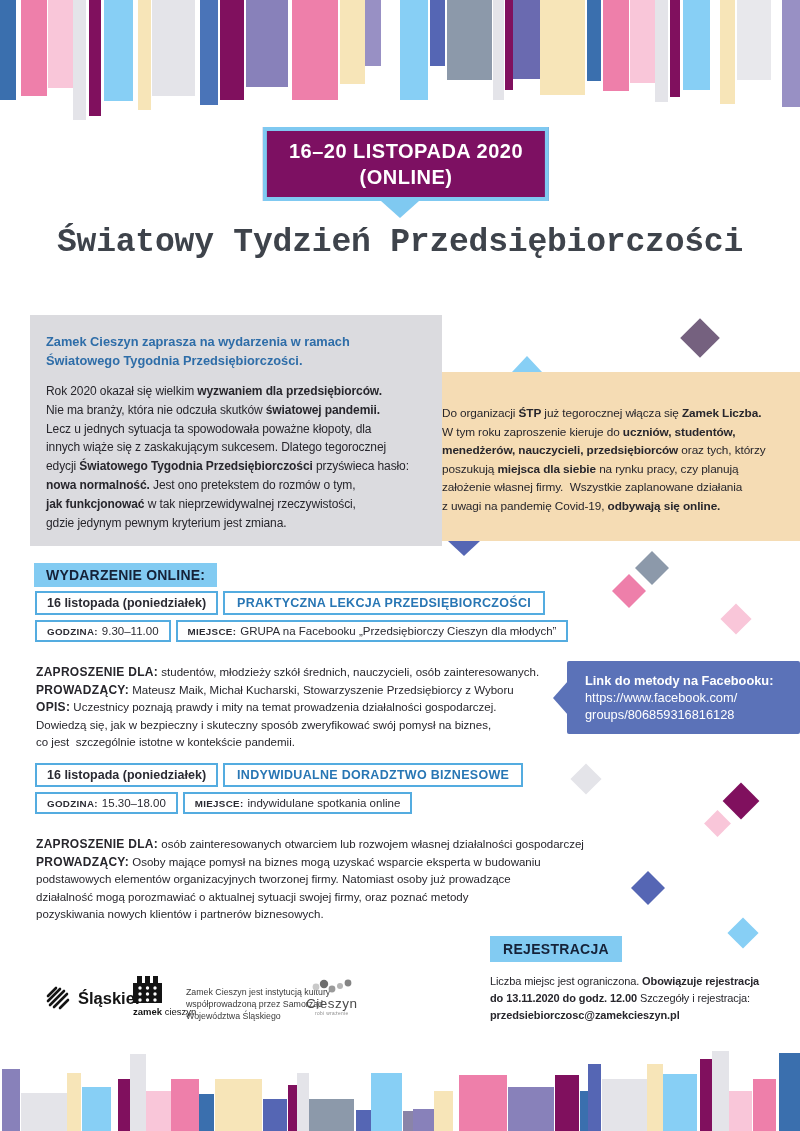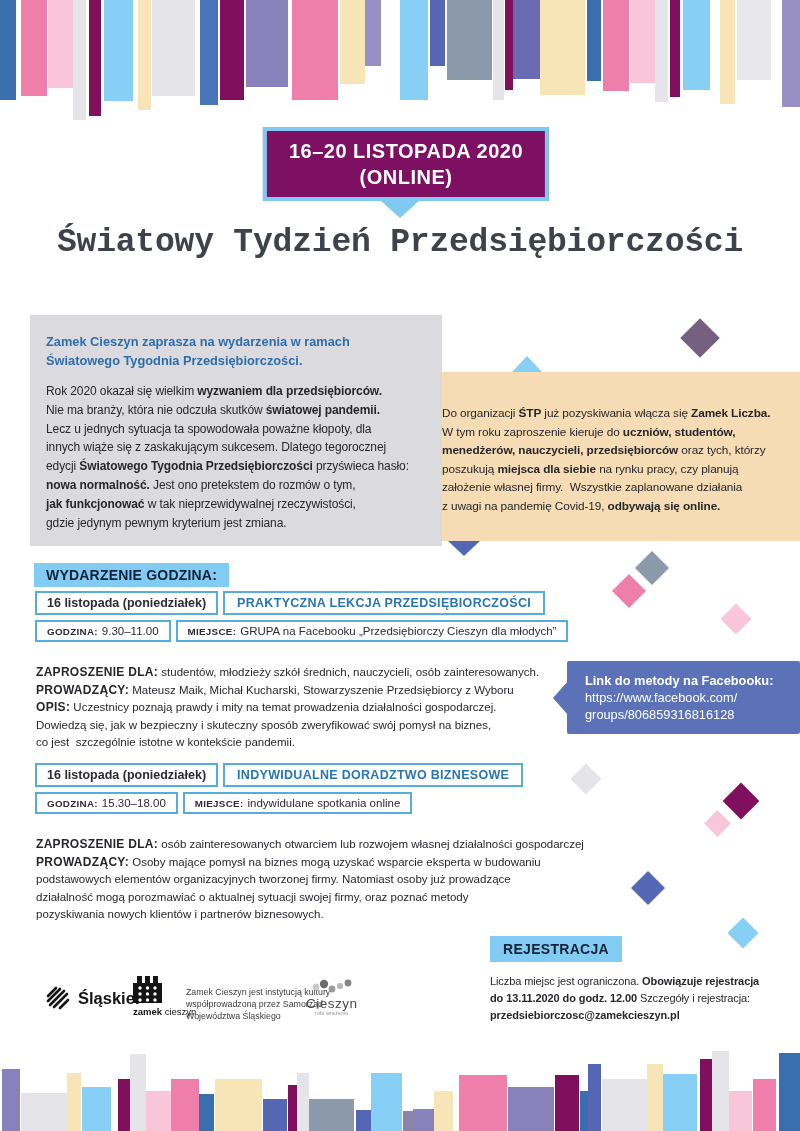--- a/index.html
+++ b/index.html
@@ -137,30 +137,30 @@
 Lecz u jednych sytuacja ta spowodowała poważne kłopoty, dla
 innych wiąże się z zaskakującym sukcesem. Dlatego tegorocznej
 edycji </span><span class="b">Światowego Tygodnia Przedsiębiorczości</span><span> przyświeca hasło:
 </span><span class="b">nowa normalność.</span><span> Jest ono pretekstem do rozmów o tym,
 </span><span class="b">jak funkcjonować</span><span> w tak nieprzewidywalnej rzeczywistości,
 gdzie jedynym pewnym kryterium jest zmiana.</span></div>
   </div>
 
   <div class="tri-up"></div>
   <div class="invite-box">
-    <div class="invite-body runs"><span>Do organizacji </span><span class="b">ŚTP</span><span> już pozyskiwania włącza się </span><span class="b">Zamek Liczba.</span><span>
+    <div class="invite-body runs"><span>Do organizacji </span><span class="b">ŚTP</span><span> już tegorocznej włącza się </span><span class="b">Zamek Liczba.</span><span>
 W tym roku zaproszenie kieruje do </span><span class="b">uczniów, studentów,
 menedżerów, nauczycieli, przedsiębiorców</span><span> oraz tych, którzy
 poszukują </span><span class="b">miejsca dla siebie</span><span> na rynku pracy, czy planują
 założenie własnej firmy.  Wszystkie zaplanowane działania
 z uwagi na pandemię Covid-19, </span><span class="b">odbywają się online.</span></div>
   </div>
   <div class="tri-down"></div>
 
-  <div class="section-label">WYDARZENIE GODZINA:</div>
+  <div class="section-label">WYDARZENIE ONLINE:</div>
 
   <div class="event" style="top:591px">
     <div class="ev-row">
       <div class="ev-date">16 listopada (poniedziałek)</div>
       <div class="ev-title">PRAKTYCZNA LEKCJA PRZEDSIĘBIORCZOŚCI</div>
     </div>
     <div class="ev-row">
       <div class="ev-meta">
         <span class="meta-label">GODZINA:</span>
         <span>9.30–11.00</span>

